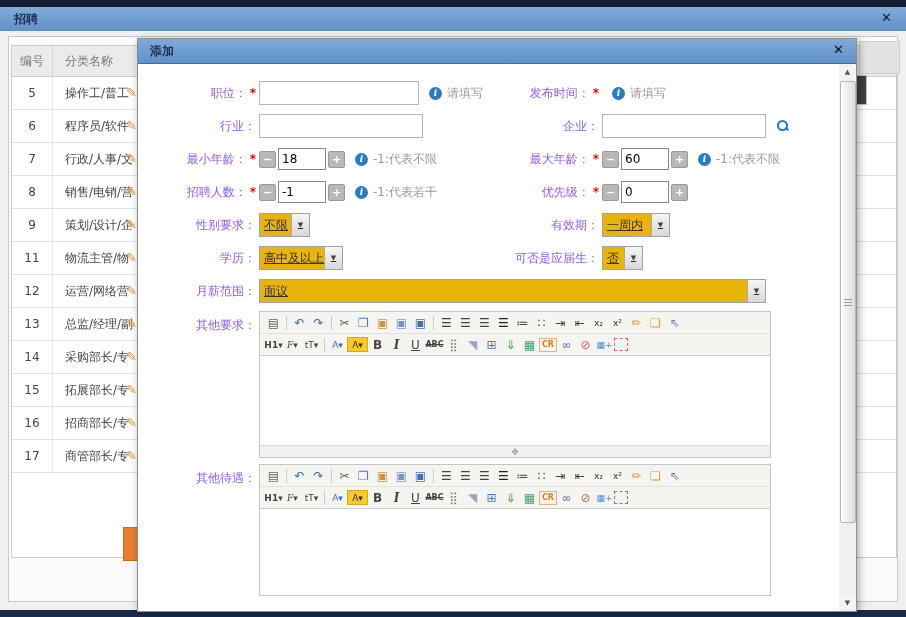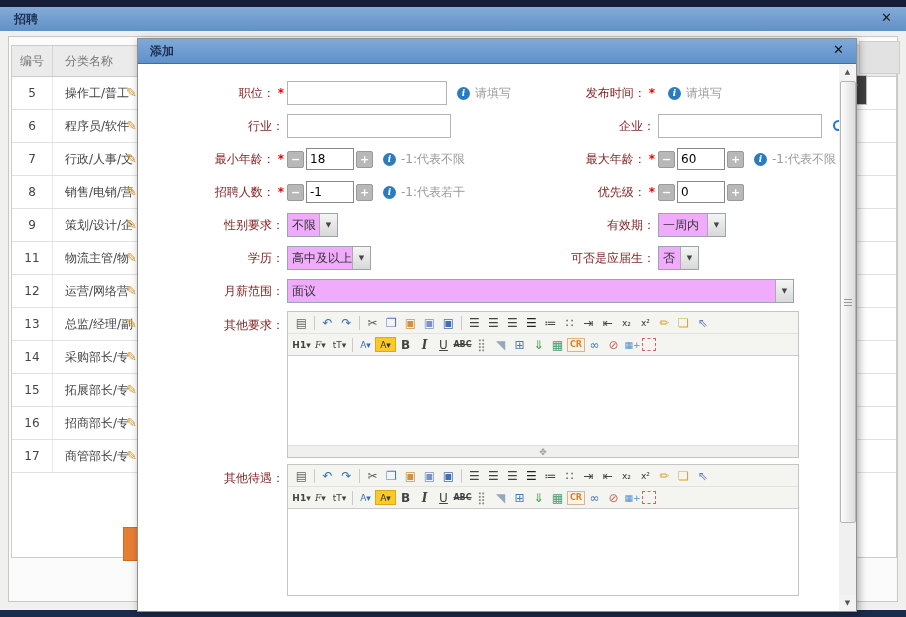--- a/index.html
+++ b/index.html
@@ -29,38 +29,38 @@
   
   .modal{position:absolute;left:137px;top:38px;width:718px;height:572px;background:#fff;border:1px solid #8f8f8f;
     box-shadow:2px 2px 8px rgba(0,0,0,.35);z-index:10;}
   .m-titlebar{position:absolute;left:0;top:0;right:0;height:24px;background:linear-gradient(#7fa9d9,#5f91c8);
     border-bottom:1px solid #3c6ea8;display:flex;align-items:center;}
   .m-title{margin-left:12px;font-weight:bold;color:#1c2f52;}
   .mclose{position:absolute;right:12px;top:3px;font-size:13px;font-weight:bold;color:#111;cursor:pointer;}
   .m-body{position:absolute;left:0;top:25px;right:0;bottom:0;overflow:hidden;background:#fff;}
   .form{position:absolute;left:0;top:0;right:17px;bottom:0;padding-top:16px;overflow:hidden;}
   .frow{display:flex;align-items:center;height:26px;margin-bottom:7px;white-space:nowrap;}
-  .lbl{flex:0 0 auto;text-align:right;color:#7f1d1d;margin-left:28px;}
+  .lbl{flex:0 0 auto;text-align:right;color:#8b5cf6;}
   .w1{width:118px;} .w2{width:118px;}
   .ctr{flex:0 0 auto;display:flex;align-items:center;margin-left:3px;}
   .c1{width:222px;overflow:visible;}
   .req::after{content:"*";color:#e00;font-weight:bold;margin-left:3px;}
   .ti{height:22px;border:1px solid #b5b5b5;padding:0 4px;font-size:12px;width:154px;
       font-family:"DejaVu Sans","Liberation Sans",sans-serif;color:#333;}
   .hint{color:#9a9a9a;margin-left:5px;text-align:center;}
   .info{display:inline-flex;align-items:center;justify-content:center;width:13px;height:13px;margin-left:10px;
     border-radius:50%;background:#2b7bbf;color:#fff;font:italic bold 9px "DejaVu Serif",serif;flex:0 0 auto;}
   .mag{position:relative;width:14px;height:14px;margin-left:10px;flex:0 0 auto;cursor:pointer;}
   .mag::before{content:"";position:absolute;left:1px;top:1px;width:7px;height:7px;border:2px solid #2077c8;border-radius:50%;}
   .mag::after{content:"";position:absolute;left:9px;top:9px;width:4px;height:2px;background:#2077c8;transform:rotate(45deg);border-radius:1px;}
   .stp{display:inline-flex;align-items:center;justify-content:center;width:15px;height:15px;background:#b8b8b8;
     border:1px solid #9a9a9a;border-radius:2px;color:#fff;font-weight:bold;font-size:11px;line-height:13px;cursor:pointer;flex:0 0 auto;}
   .num{width:40px;height:20px;border:1px solid #888;padding:0 3px;font-size:12px;margin:0 2px;
     font-family:"DejaVu Sans","Liberation Sans",sans-serif;}
-  .sel{display:inline-flex;align-items:center;height:22px;border:1px solid #9aa4af;background:#f0abfc;cursor:pointer;}
+  .sel{display:inline-flex;align-items:center;height:22px;border:1px solid #9aa4af;background:#eab308;cursor:pointer;text-decoration:underline;}
   .sel-v{padding:0 4px;flex:1;overflow:hidden;}
   .sel-b{width:17px;align-self:stretch;background:linear-gradient(#f5f5f5,#d8d8d8);border-left:1px solid #aaa;
     display:flex;align-items:center;justify-content:center;font-size:7px;color:#444;}
   .s1{width:49px;} .s2{width:66px;} .s3{width:82px;} .s4{width:39px;} .swide{width:505px;}
   
   .erow{display:flex;margin-bottom:6px;white-space:nowrap;}
   .erow .lbl{padding-top:6px;}
   .ed{margin-left:3px;width:510px;border:1px solid #c5c5c5;background:#fff;}
   .tbar{display:flex;align-items:center;padding:1px 4px;background:#f4f4f1;border-bottom:1px solid #e2e2de;height:19px;overflow:hidden;}
   .tbar.second{border-bottom:1px solid #ccc;}

